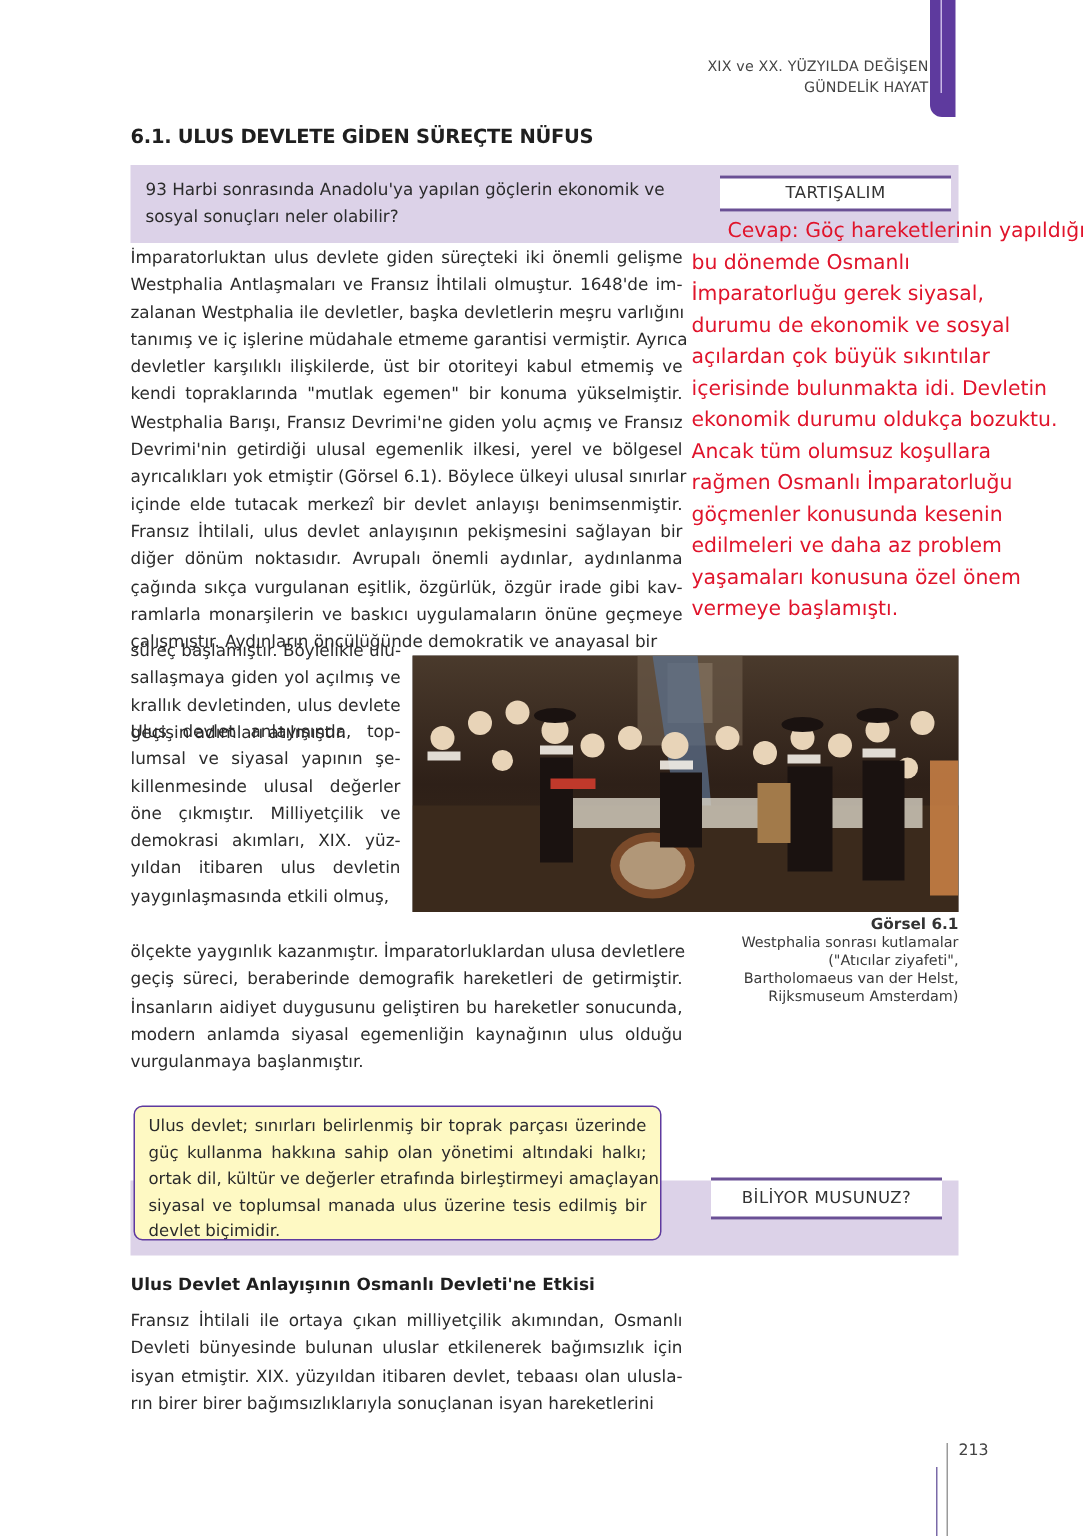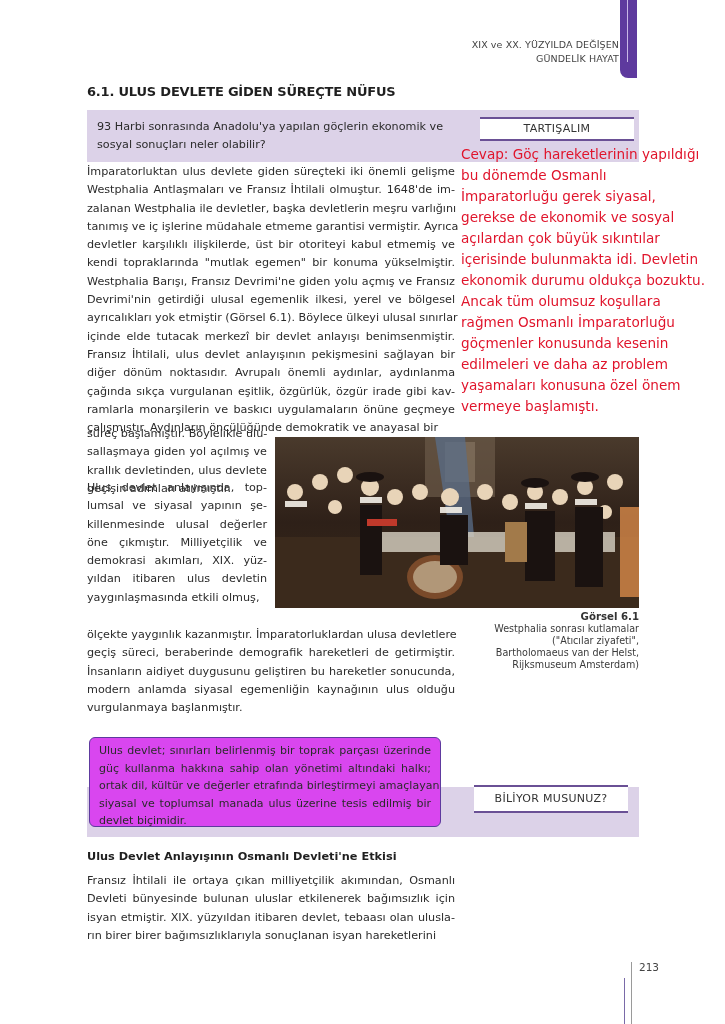--- a/index.html
+++ b/index.html
@@ -27,21 +27,21 @@
   .p3 { left:87px; top:479px; width:180px; }
   .p4 { left:87px; top:626px; width:368px; }
   .ln { display:block; white-space:nowrap; text-align-last:justify; text-align:justify; }
   .ln.last { text-align-last:left; }
   
   .painting { left:275px; top:437px; width:364px; height:171px; overflow:hidden; background:#2a1c14; }
   .caption { right:86px; top:611px; text-align:right; font-size:9.6px; line-height:12px; color:#3a3a3a; }
   .caption b { font-size:10.2px; color:#333; }
   
   .info-band { left:87px; top:787px; width:552px; height:50px; background:#dcd2e8; }
-  .info-box { left:89px; top:737px; width:352px; height:90px; background:#d946ef; border:1.6px solid #5e3a9e;
+  .info-box { left:89px; top:737px; width:352px; height:90px; background:#fef9c3; border:1.6px solid #5e3a9e;
               border-radius:6px; padding:4px 9px; box-sizing:border-box; }
   .info-box .body { font-size:11px; line-height:17.6px; }
   .badge2 { left:474px; top:785px; width:154px; height:24px; line-height:24px; }
   
   .sub-h { left:87px; top:850px; font-size:11.3px; font-weight:bold; color:#1f1f1f; }
   .p5 { left:87px; top:872px; width:368px; }
   
   .pg-line1 { left:624px; top:978px; width:1px; height:46px; background:#7a6aa8; }
   .pg-line2 { left:631px; top:962px; width:1px; height:62px; background:#9a9a9a; }
   .pg-num { left:639px; top:961px; font-size:10.5px; color:#444; }
@@ -59,24 +59,24 @@
 <div class="abs sec-title">6.1. ULUS DEVLETE GİDEN SÜREÇTE NÜFUS</div>
 
 <div class="abs q-band"></div>
 <div class="abs q-text">
   <div>93 Harbi sonrasında Anadolu'ya yapılan göçlerin ekonomik ve</div>
   <div>sosyal sonuçları neler olabilir?</div>
 </div>
 <div class="abs badge badge1">TARTIŞALIM</div>
 
 <div class="abs answer" id="answer">
-    <span class="" style="display: block;">Cevap: Göç hareketlerinin yapıldığı</span>
+    <span class="" style="display: block; margin-left: 24px;">Cevap: Göç hareketlerinin yapıldığı</span>
     <span class="" style="display: block;">bu dönemde Osmanlı</span>
     <span class="" style="display: block;">İmparatorluğu gerek siyasal,</span>
-    <span class="" style="display: block;">gerekse de ekonomik ve sosyal</span>
+    <span class="" style="display: block;">durumu de ekonomik ve sosyal</span>
     <span class="" style="display: block;">açılardan çok büyük sıkıntılar</span>
     <span class="" style="display: block;">içerisinde bulunmakta idi. Devletin</span>
     <span class="" style="display: block;">ekonomik durumu oldukça bozuktu.</span>
     <span class="" style="display: block;">Ancak tüm olumsuz koşullara</span>
     <span class="" style="display: block;">rağmen Osmanlı İmparatorluğu</span>
     <span class="" style="display: block;">göçmenler konusunda kesenin</span>
     <span class="" style="display: block;">edilmeleri ve daha az problem</span>
     <span class="" style="display: block;">yaşamaları konusuna özel önem</span>
     <span class="" style="display: block;">vermeye başlamıştı.</span>
   </div>

